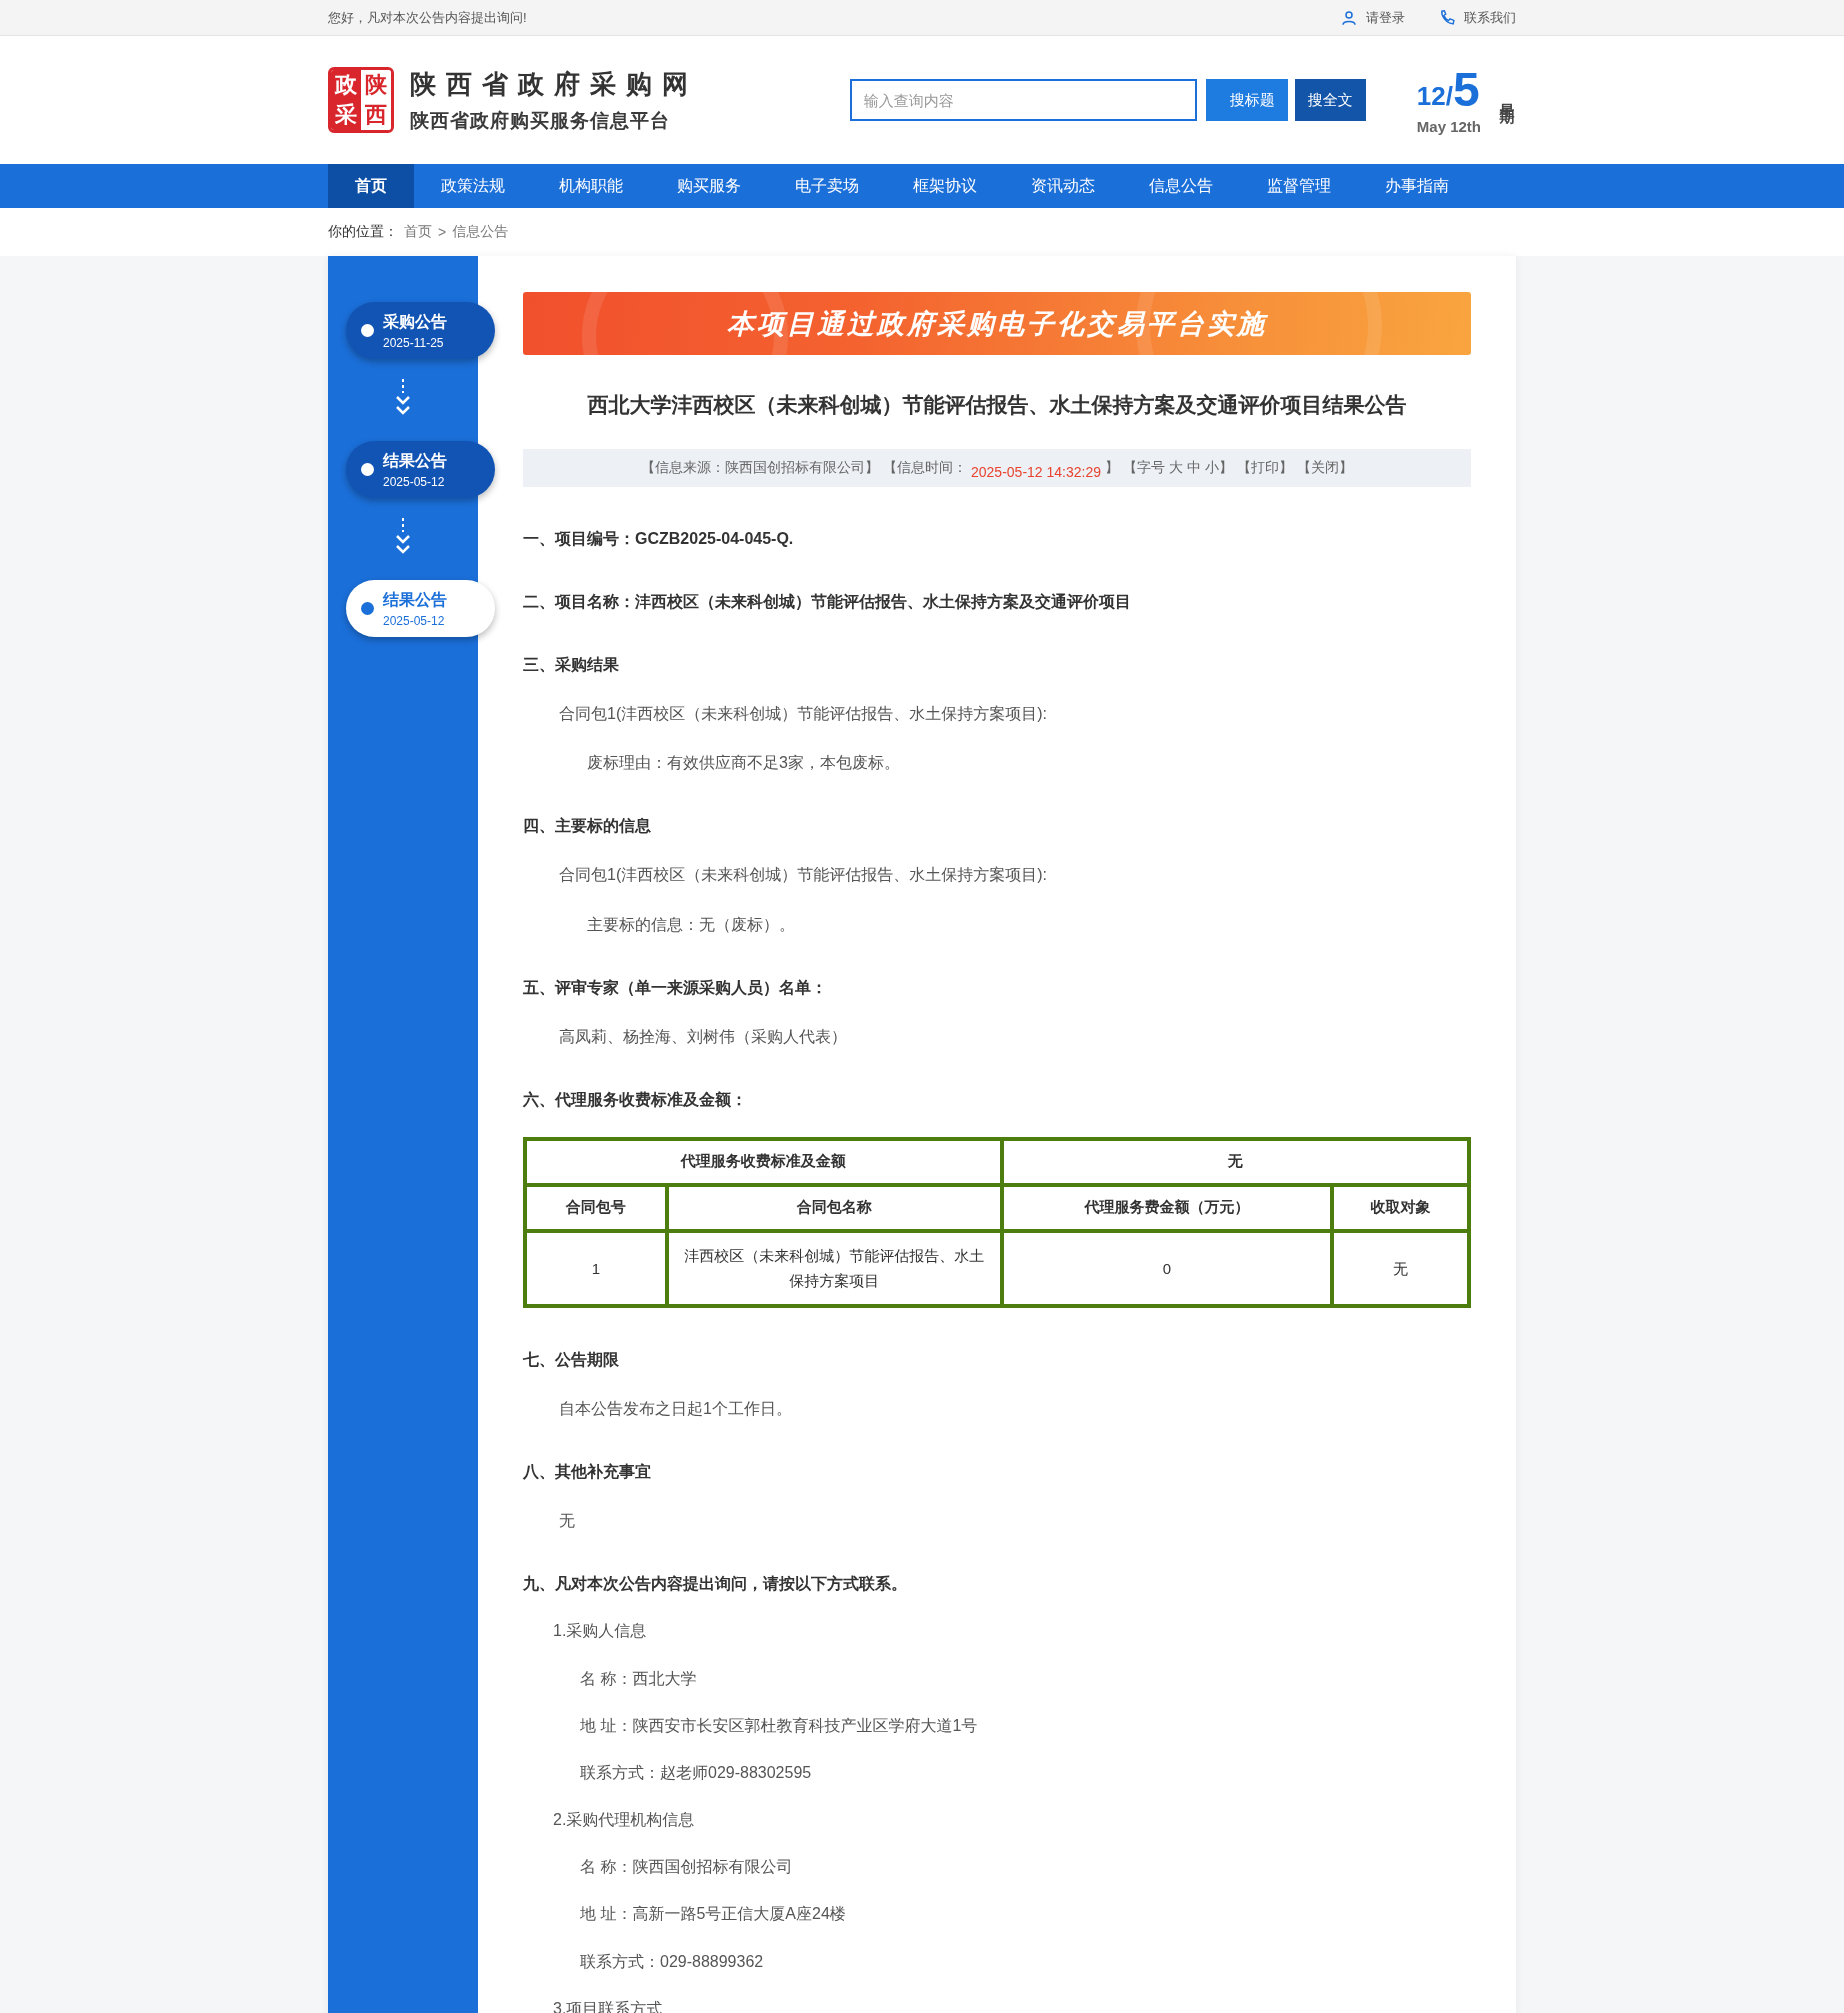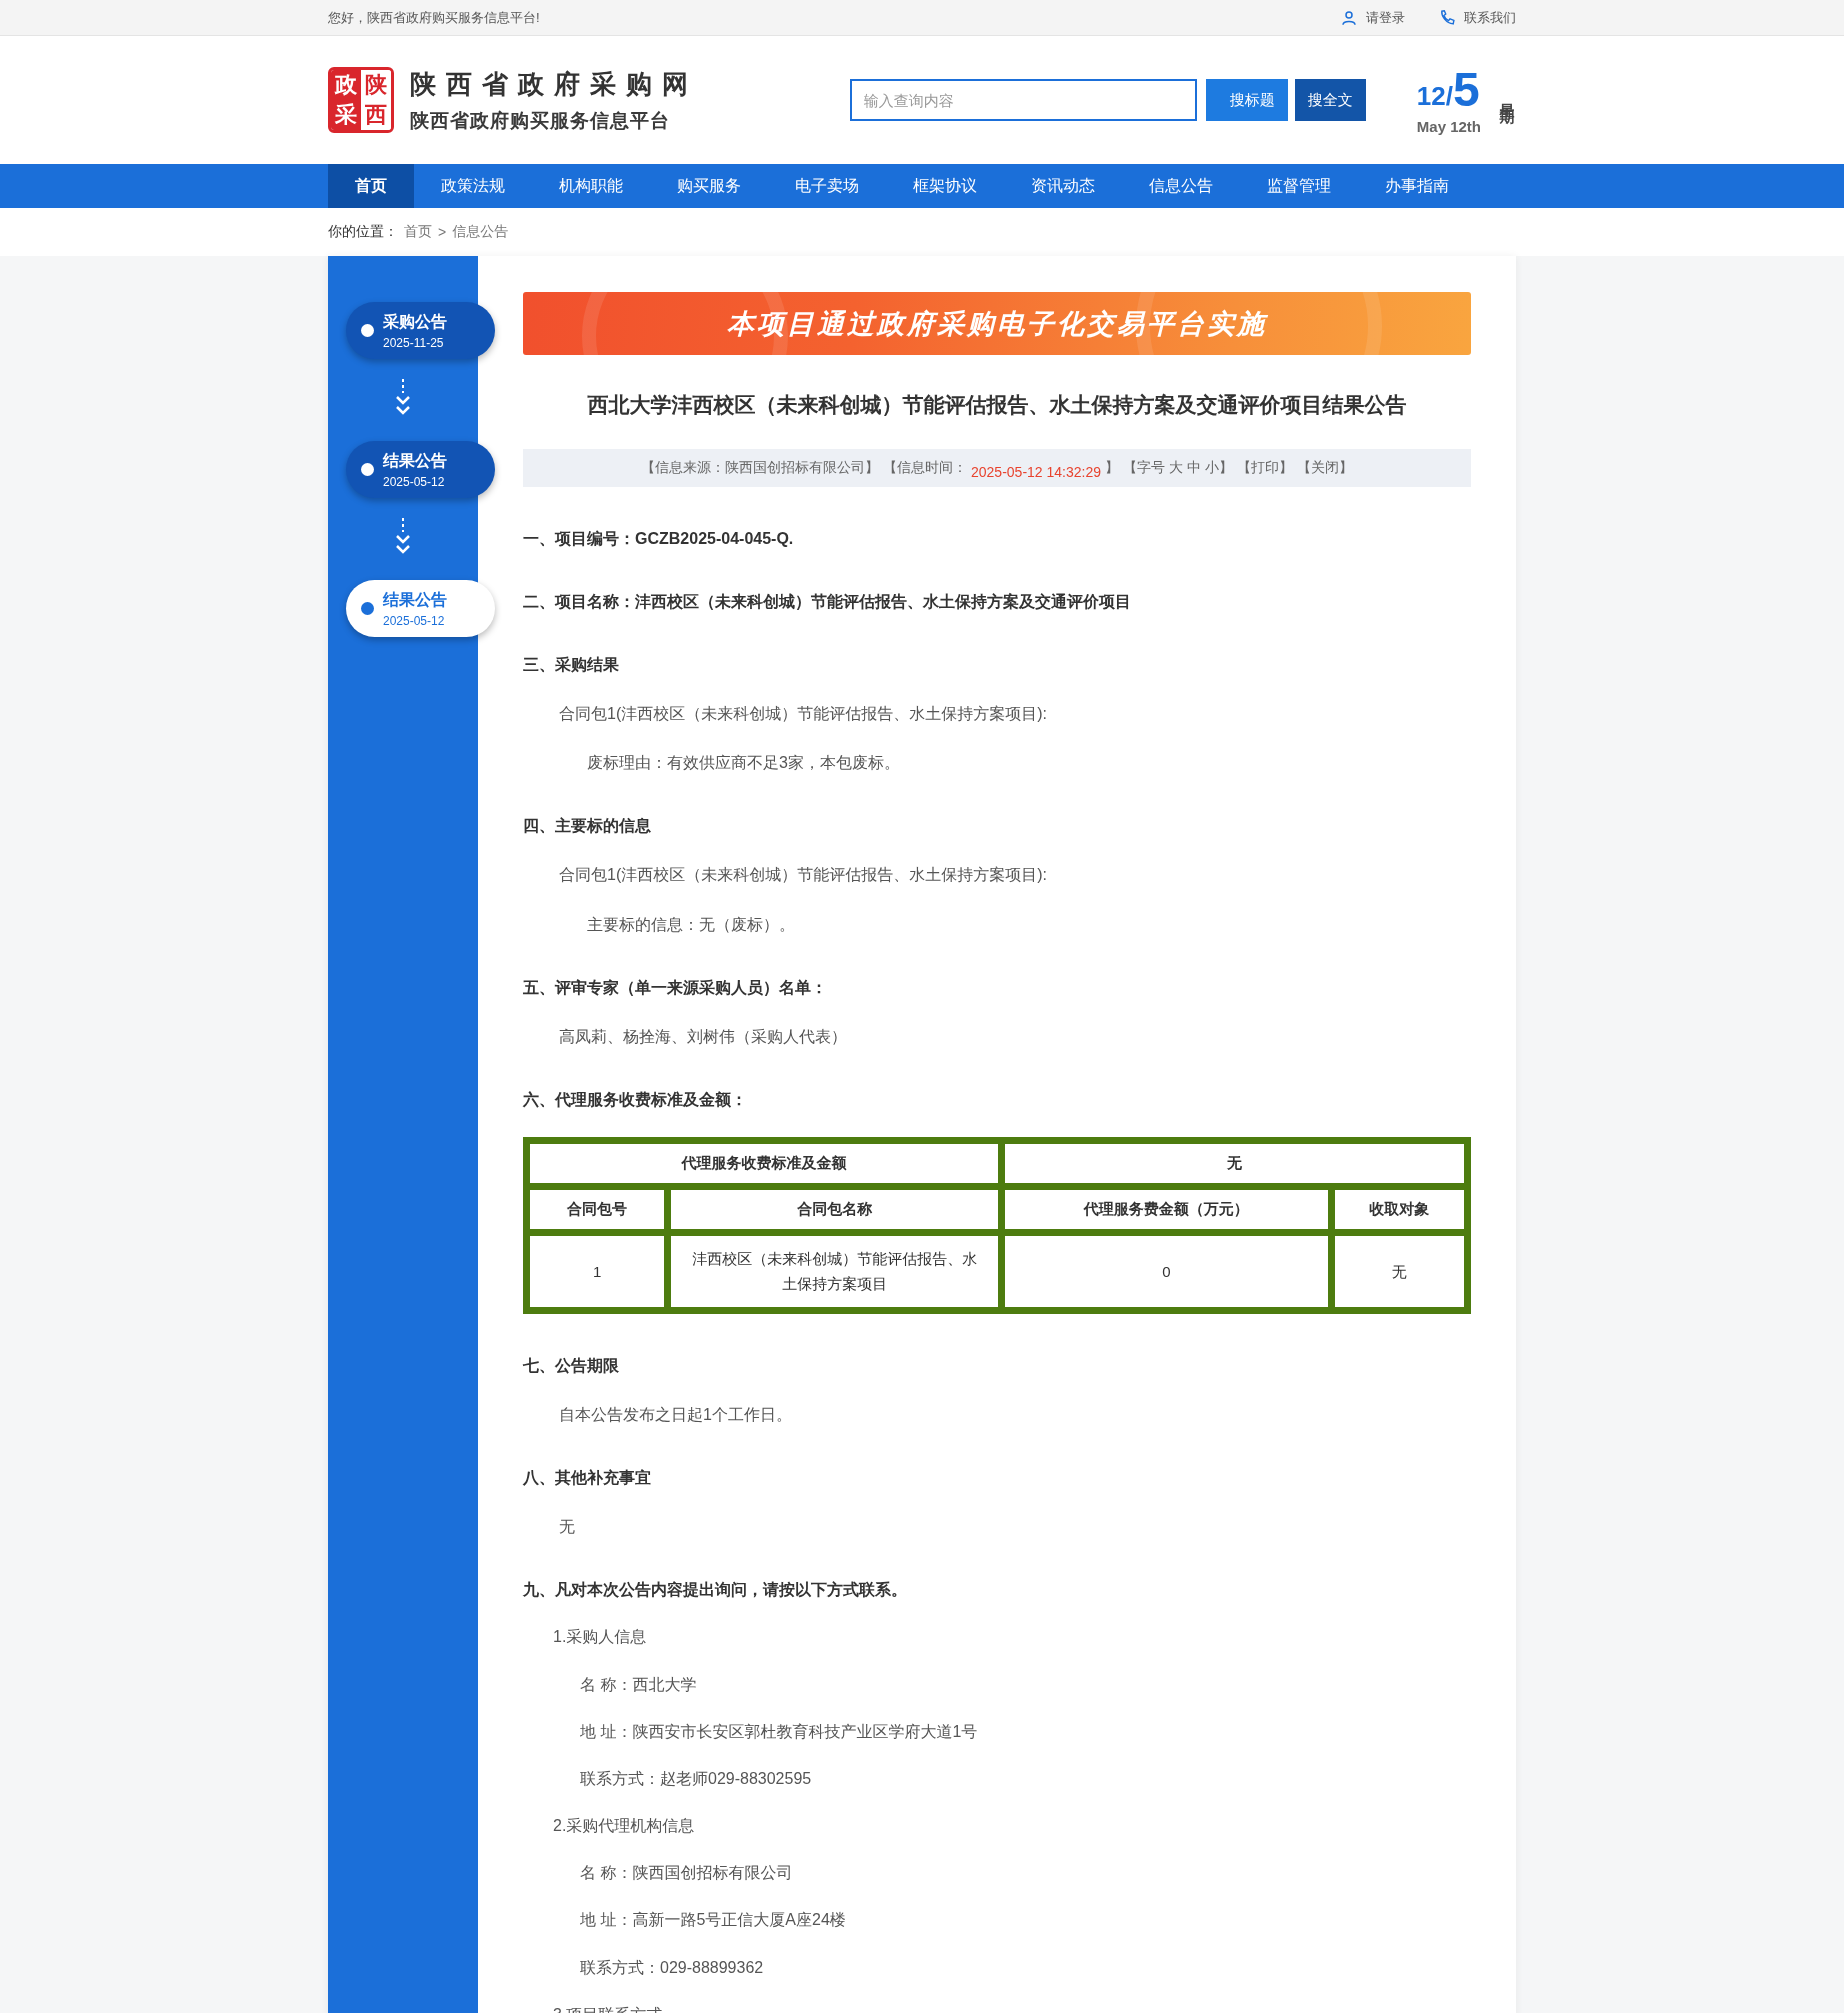--- a/index.html
+++ b/index.html
@@ -84,31 +84,31 @@
   
   .sec { margin-top:42px; font-size:16px; color:#555; }
   .sec-h { font-weight:bold; color:#333; }
   .sec .line { margin-top:26px; line-height:1.45; }
   .l1 { margin-left:36px; }
   .l2 { margin-left:64px; }
   .ch { margin-left:30px; margin-top:24px !important; }
   .cl { margin-left:57px; margin-top:24px !important; }
 
   table.fee { margin-top:26px; width:100%; border-collapse:collapse; font-size:15px; color:#333; }
-  table.fee td { border:7px solid #4d7c0f; text-align:center; vertical-align:middle; padding:10px 14px; }
+  table.fee td { border:4px solid #4d7c0f; text-align:center; vertical-align:middle; padding:10px 14px; }
   table.fee .hd { font-weight:bold; height:46px; }
   table.fee .c1 { width:15%; } table.fee .c2 { width:35.5%; } table.fee .c3 { width:35%; } table.fee .c4 { width:14.5%; }
   table.fee .body-row td { height:69px; line-height:1.7; }
 </style>
 </head>
 <body>
 
 <div class="topbar">
   <div class="container">
-    <span>您好，陕西省政府购买服务信息平台!</span>
+    <span>您好，凡对本次公告内容提出询问!</span>
     <div class="topbar-right">
       <span class="topbar-link">
         <svg width="18" height="18" viewBox="0 0 24 24" fill="none" stroke="#1b6fd9" stroke-width="2">
             <circle cx="12" cy="8" r="4"></circle>
             <path d="M4 21 C4 15 20 15 20 21"></path>
           </svg>
         <span>请登录</span>
       </span>
       <span class="topbar-link">
         <svg width="17" height="17" viewBox="0 0 24 24" fill="none" stroke="#1b6fd9" stroke-width="2">

